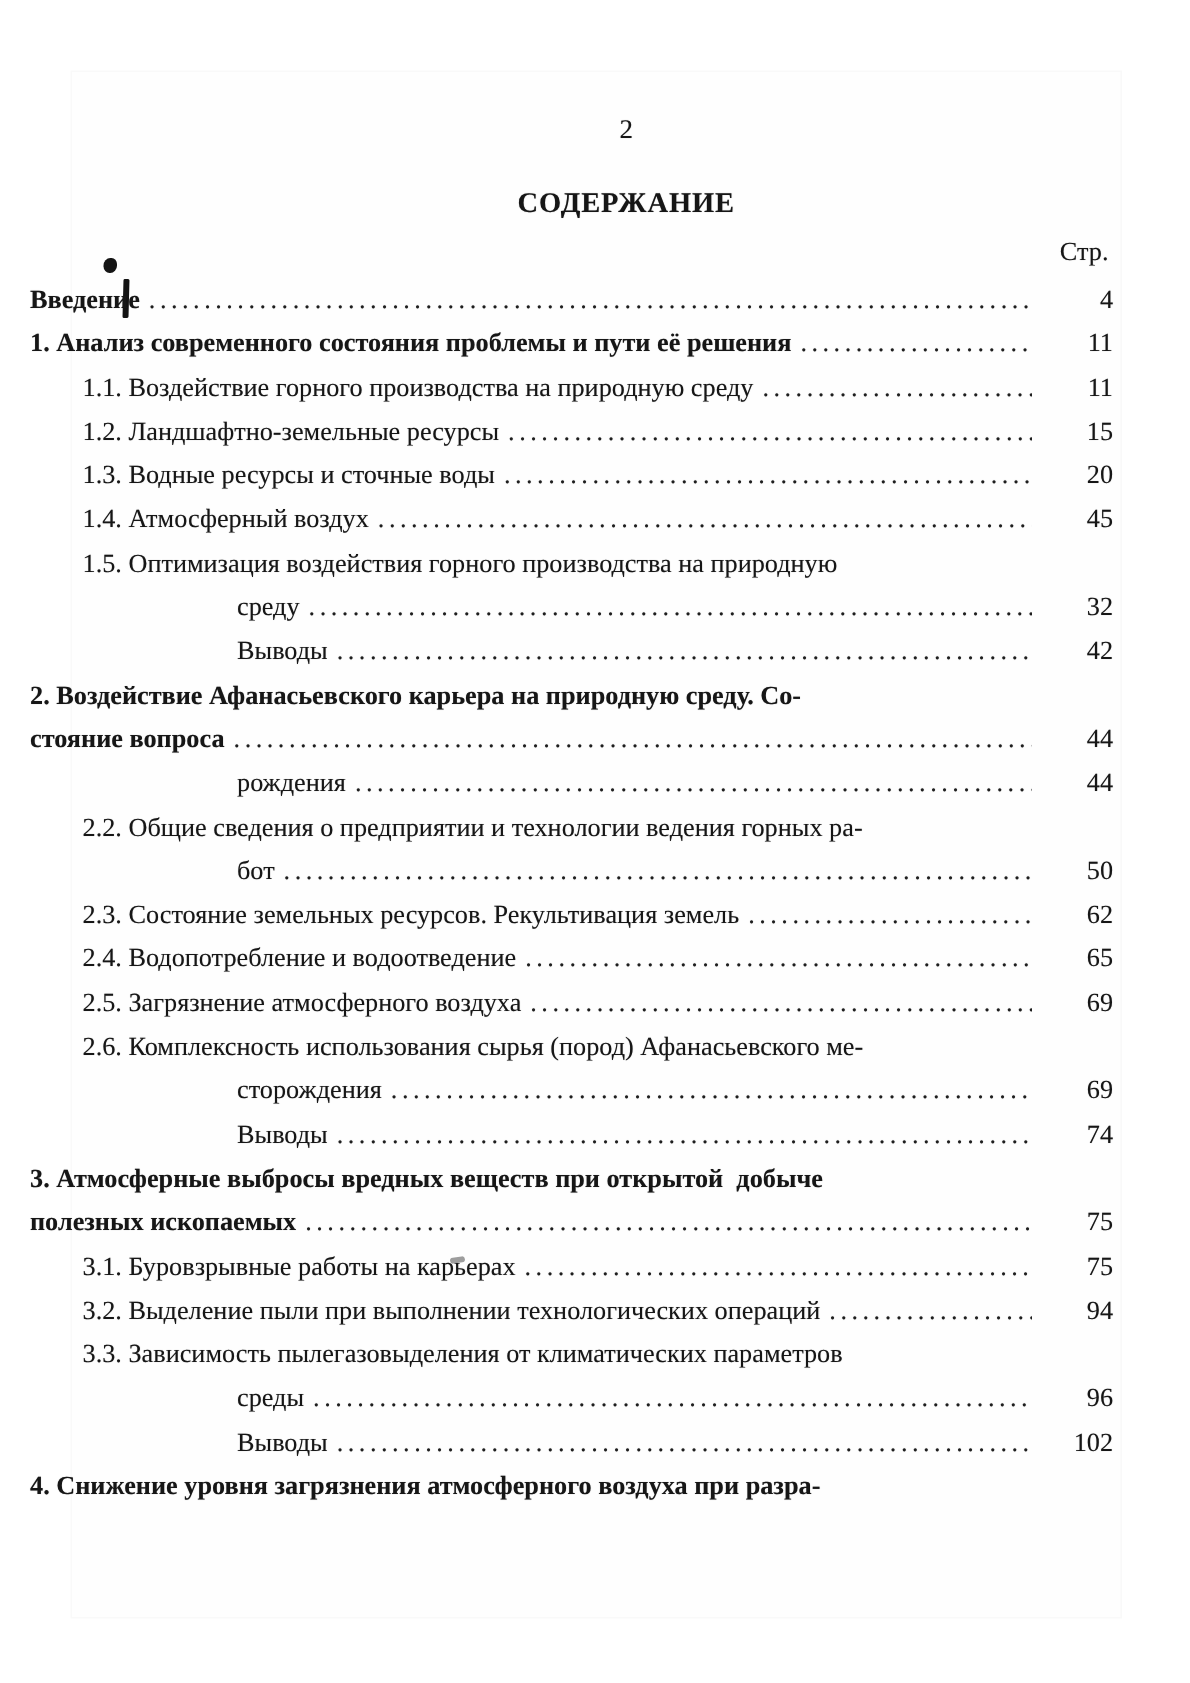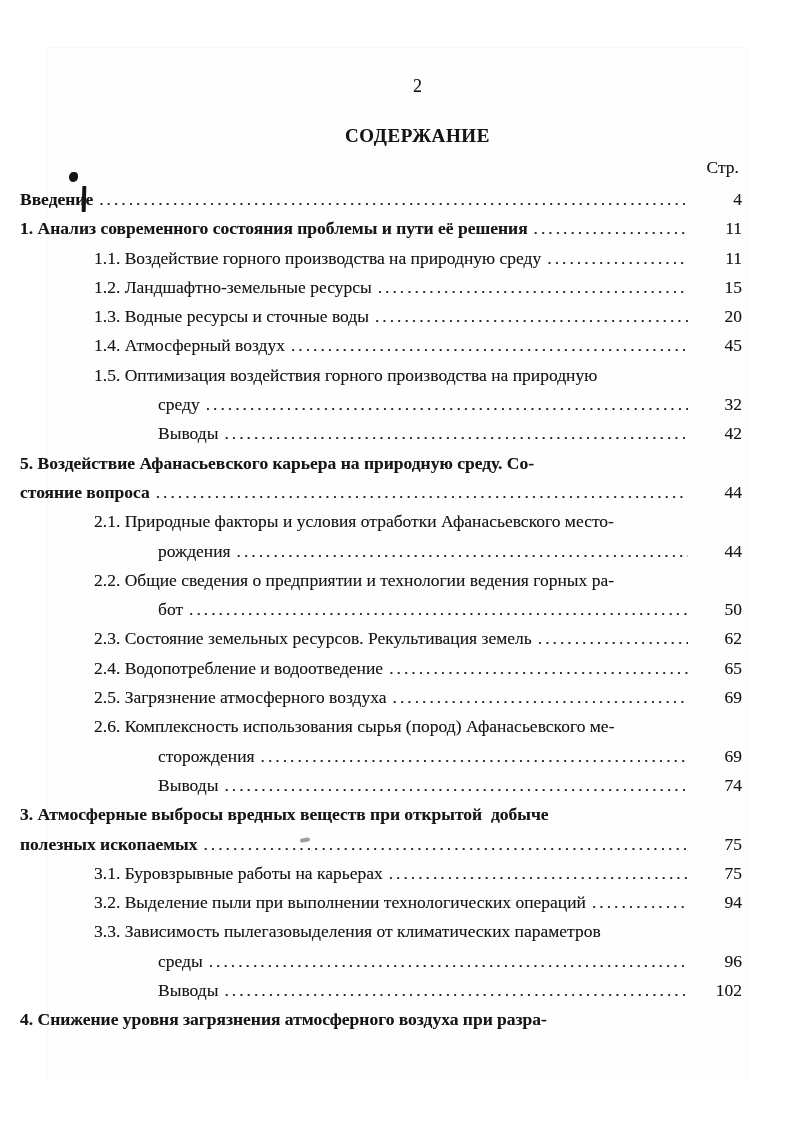--- a/index.html
+++ b/index.html
@@ -37,21 +37,21 @@
   .row{
     height:29.3px;
     display:flex;align-items:baseline;
     padding-right:51px;
     font-size:17.5px;line-height:29.3px;
     text-shadow:0 0 .6px rgba(20,20,20,.4);
   }
   .row.bold{font-weight:bold;padding-left:20px;}
   .lv-chapter{padding-left:111px;}
   .lv-chapter-cont{padding-left:121px;}
-  .lv-section{padding-left:94px;}
+  .lv-section{padding-left:55px;}
   .lv-continuation{padding-left:158px;justify-content:space-between;}
   .t{white-space:pre;}
   .dots{
     flex:1;overflow:hidden;white-space:nowrap;
     letter-spacing:3px;margin-left:6px;margin-right:2px;
     font-weight:normal;color:#1e1e1e;
   }
   .pg{
     width:52px;flex:0 0 52px;text-align:right;
     font-weight:normal;
@@ -120,30 +120,27 @@
       <span class="t">среду</span>
       <span class="dots">................................................................................................................................................................</span>
       <span class="pg">32</span>
     </div>
     <div class="row lv-continuation">
       <span class="t">Выводы</span>
       <span class="dots">................................................................................................................................................................</span>
       <span class="pg">42</span>
     </div>
     <div class="row lv-chapter bold">
-      <span class="t">5. Воздействие Афанасьевского карьера на природную среду. Со-</span>
+      <span class="t">2. Воздействие Афанасьевского карьера на природную среду. Со-</span>
     </div>
     <div class="row lv-chapter-cont bold">
       <span class="t">стояние вопроса</span>
       <span class="dots">................................................................................................................................................................</span>
       <span class="pg">44</span>
     </div>
-    <div class="row lv-section">
-      <span class="t">2.1. Природные факторы и условия отработки Афанасьевского место-</span>
-    </div>
     <div class="row lv-continuation">
       <span class="t">рождения</span>
       <span class="dots">................................................................................................................................................................</span>
       <span class="pg">44</span>
     </div>
     <div class="row lv-section">
       <span class="t">2.2. Общие сведения о предприятии и технологии ведения горных ра-</span>
     </div>
     <div class="row lv-continuation">
       <span class="t">бот</span>

